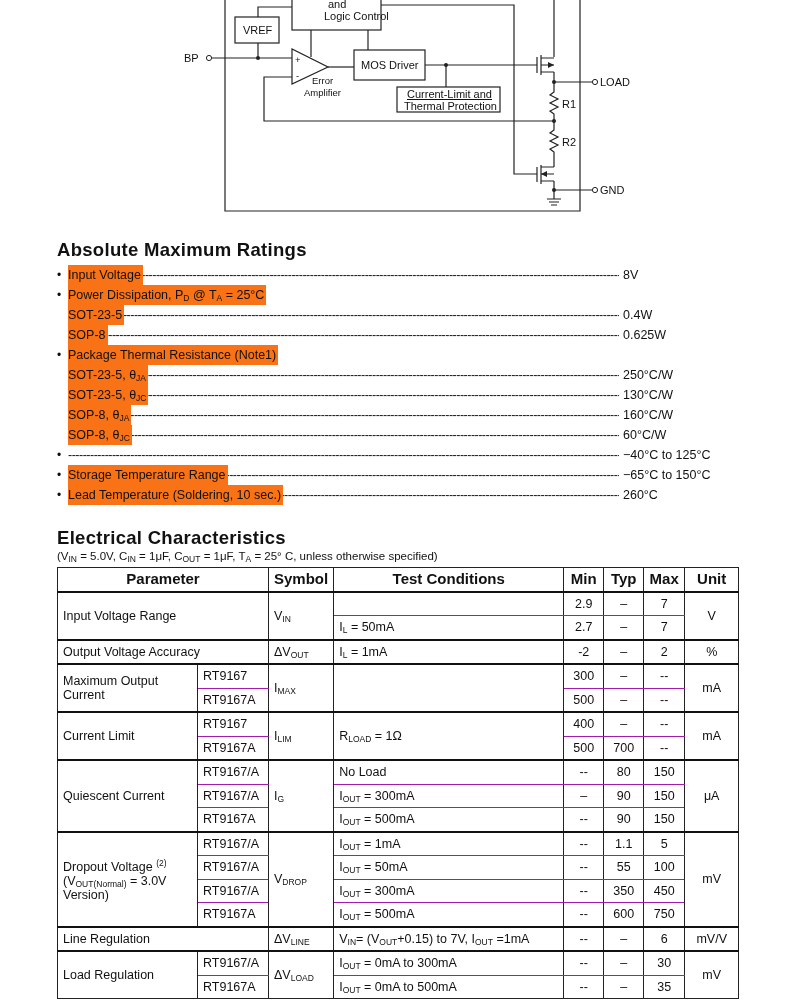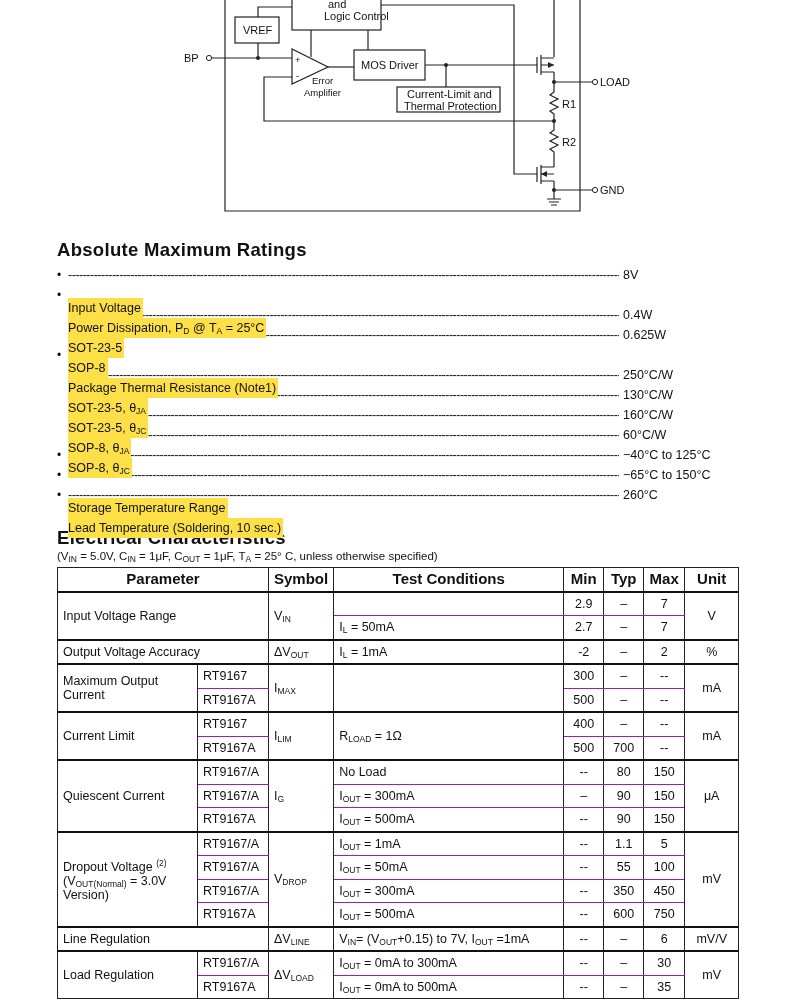--- a/index.html
+++ b/index.html
@@ -6,21 +6,21 @@
   body { width:790px; height:1000px; position:relative; overflow:hidden;
          font-family:"Liberation Sans", sans-serif; color:#111; }
   .diagram { position:absolute; left:0; top:0; width:790px; height:215px; }
   .diagram svg { position:absolute; left:0; top:0; }
   .dtext { position:absolute; font-size:11px; line-height:12px; color:#111; white-space:nowrap; }
   .dtext.small { font-size:9.5px; }
 
   h2.section { position:absolute; left:57px; margin:0; font-size:18.5px; font-weight:bold; letter-spacing:0.3px; color:#111; }
   .amr { position:absolute; left:57px; top:265px; width:680px; font-size:12.5px; }
   .amr-row { position:relative; height:20px; line-height:20px; }
-  .amr-label { position:absolute; left:11px; white-space:nowrap; background:#fde047; padding-right:2px; z-index:2;margin-top:33px; }
+  .amr-label { position:absolute; left:11px; white-space:nowrap; background:#f97316; padding-right:2px; z-index:2; }
   .amr-label.indent { left:11px; }
   .amr-bullet { position:absolute; left:0; top:0; font-size:12px; }
   .amr-dash { position:absolute; left:11px; right:118px; top:0; overflow:hidden; white-space:nowrap; letter-spacing:-0.5px; z-index:1; }
   .amr-value { position:absolute; left:566px; white-space:nowrap; }
   sub { font-size:8.5px; vertical-align:-2px; line-height:0; }
 
   .ec-note { position:absolute; left:57px; top:550px; font-size:11.5px; white-space:nowrap; }
   table.ec { position:absolute; left:57px; top:567px; border-collapse:collapse; font-size:12.5px; }
   table.ec td, table.ec th { border:1.5px solid #222; padding:0 5px; height:22.5px; line-height:14px; }
   table.ec th { font-weight:bold; text-align:center; font-size:15px; }
@@ -109,21 +109,21 @@
 
   <span class="dtext" style="left:328px; top:-2px;">and</span>
   <span class="dtext" style="left:304px; top:10px;padding-left:20px;">Logic Control</span>
   <span class="dtext" style="left:243px; top:24px;">VREF</span>
   <span class="dtext" style="left:184px; top:52px;">BP</span>
   <span class="dtext small" style="left:295px; top:54px;">+</span>
   <span class="dtext small" style="left:296px; top:70px;">-</span>
   <span class="dtext small" style="left:312px; top:75px;">Error</span>
   <span class="dtext small" style="left:304px; top:87px;">Amplifier</span>
   <span class="dtext" style="left:361px; top:59px;">MOS Driver</span>
-  <span class="dtext" style="left:407px; top:88px;">Current-Limit and</span>
+  <span class="dtext" style="left:407px; top:88px;text-decoration:underline;">Current-Limit and</span>
   <span class="dtext" style="left:404px; top:100px;">Thermal Protection</span>
   <span class="dtext" style="left:600px; top:76px;">LOAD</span>
   <span class="dtext" style="left:562px; top:98px;">R1</span>
   <span class="dtext" style="left:562px; top:136px;">R2</span>
   <span class="dtext" style="left:600px; top:184px;">GND</span>
 </div>
 
 <h2 class="section" style="top:239px;text-align:center;">Absolute  Maximum  Ratings</h2>
 
 <div class="amr">

